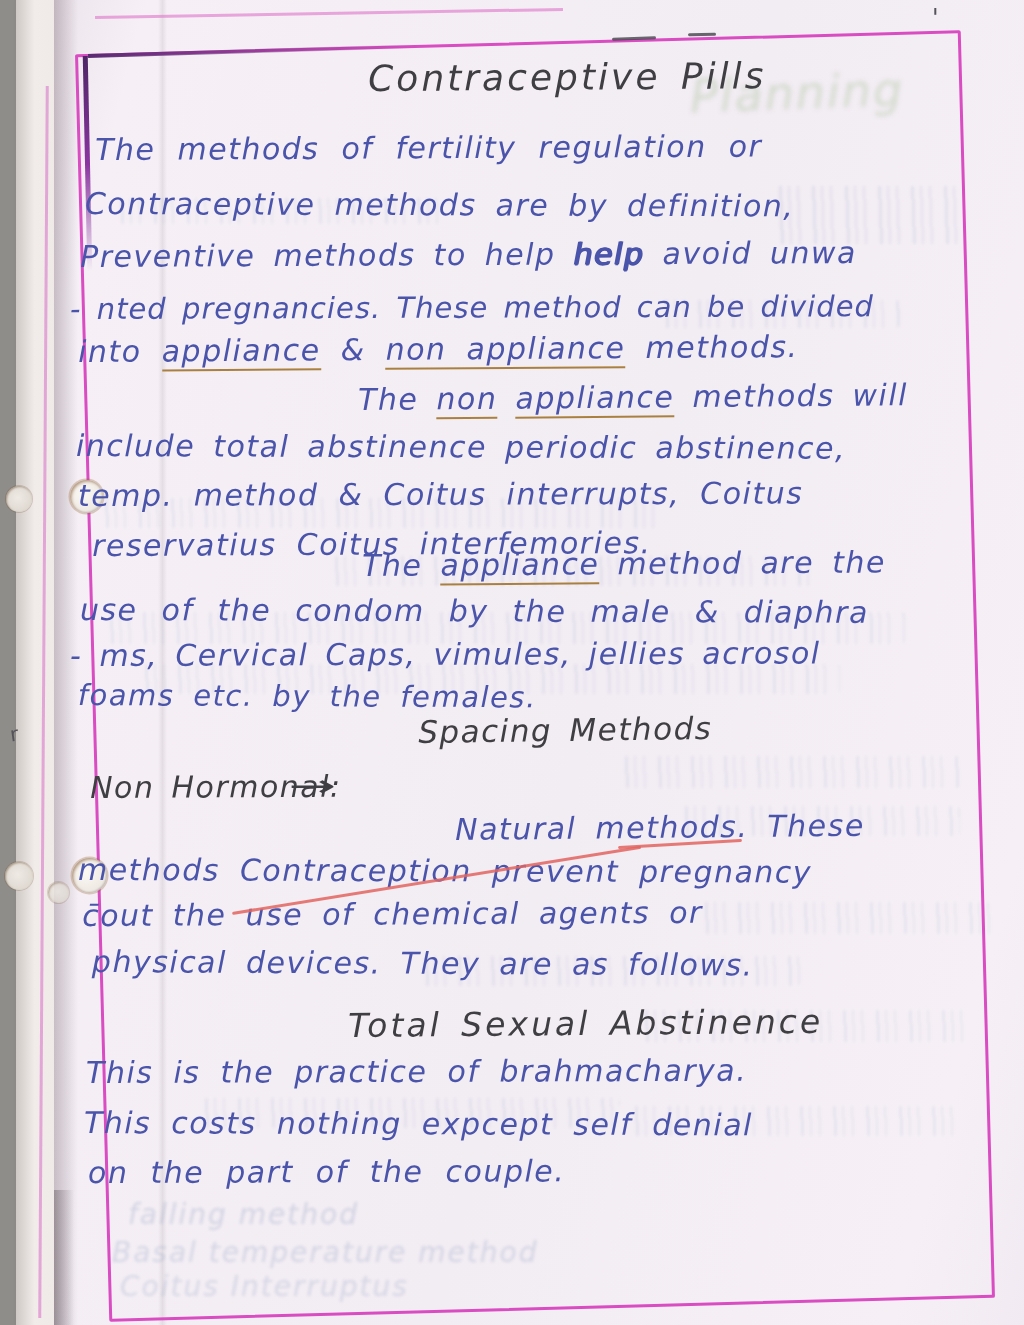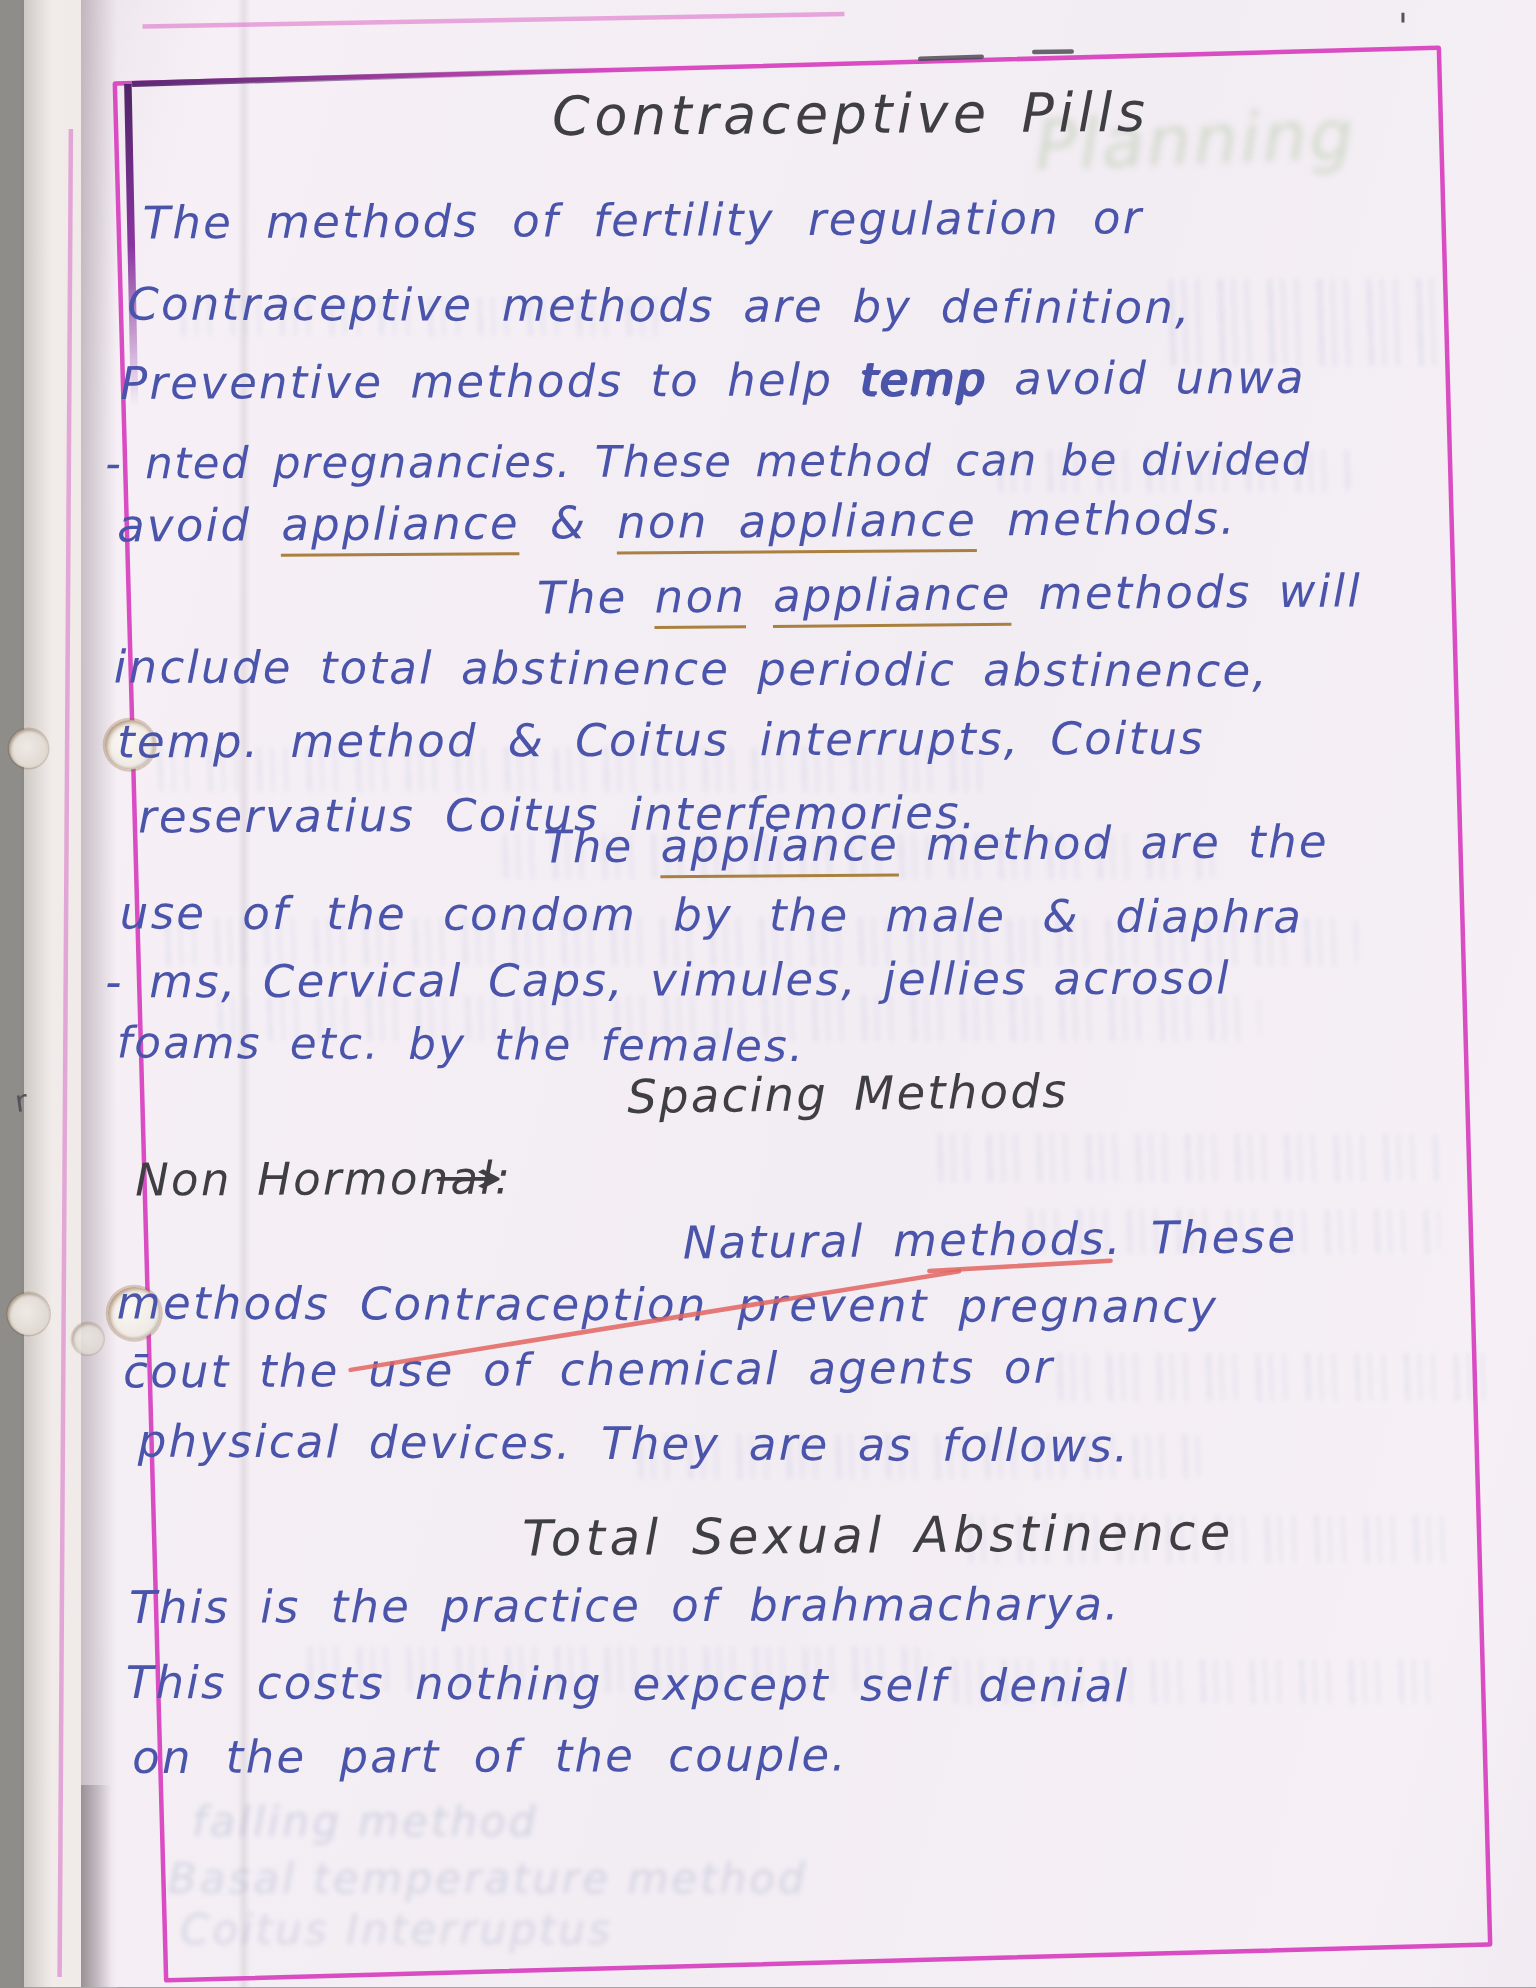--- a/index.html
+++ b/index.html
@@ -137,23 +137,23 @@
 <div class="abs hole" style="left:70px;top:480px;width:33px;height:33px;"></div>
 <div class="abs hole" style="left:72px;top:858px;width:35px;height:35px;"></div>
 <div class="abs hole dim" style="left:6px;top:486px;width:26px;height:26px;"></div>
 <div class="abs hole dim" style="left:5px;top:862px;width:28px;height:28px;"></div>
 <div class="abs hole dim" style="left:48px;top:882px;width:21px;height:21px;opacity:.8;"></div>
 
 <div class="line dark" style="left:368px;top:58px;font-size:36px;letter-spacing:3px;transform:rotate(-.4deg);">Contraceptive Pills</div>
 
 <div class="line" style="left:95px;top:132px;word-spacing:11px;transform:rotate(-.3deg);">The methods of fertility regulation or</div>
 <div class="line" style="left:85px;top:186px;word-spacing:8px;transform:rotate(.2deg);">Contraceptive methods are by definition,</div>
-<div class="line" style="left:80px;top:239px;word-spacing:7px;transform:rotate(-.3deg);"><span>Preventive methods to help </span><span class="overwrite">temp</span><span> avoid unwa</span></div>
+<div class="line" style="left:80px;top:239px;word-spacing:7px;transform:rotate(-.3deg);"><span>Preventive methods to help </span><span class="overwrite">help</span><span> avoid unwa</span></div>
 <div class="line" style="left:70px;top:292px;font-size:29px;letter-spacing:1px;word-spacing:5px;transform:rotate(-.2deg);">- nted pregnancies. These method can be divided</div>
-<div class="line" style="left:78px;top:334px;word-spacing:9px;transform:rotate(-.4deg);"><span>avoid </span><span class="ul">appliance</span><span> &amp; </span><span class="ul">non appliance</span><span> methods.</span></div>
+<div class="line" style="left:78px;top:334px;word-spacing:9px;transform:rotate(-.4deg);"><span>into </span><span class="ul">appliance</span><span> &amp; </span><span class="ul">non appliance</span><span> methods.</span></div>
 
 <div class="line" style="left:358px;top:382px;word-spacing:7px;transform:rotate(-.5deg);"><span>The </span><span class="ul">non</span><span> </span><span class="ul">appliance</span><span> methods will</span></div>
 <div class="line" style="left:76px;top:428px;word-spacing:7px;transform:rotate(.2deg);">include total abstinence periodic abstinence,</div>
 <div class="line" style="left:78px;top:478px;word-spacing:9px;transform:rotate(-.2deg);">temp. method &amp; Coitus interrupts, Coitus</div>
 <div class="line" style="left:92px;top:528px;word-spacing:9px;transform:rotate(-.3deg);">reservatius Coitus interfemories.</div>
 
 <div class="line" style="left:362px;top:548px;word-spacing:7px;transform:rotate(-.4deg);"><span>The </span><span class="ul">appliance</span><span> method are the</span></div>
 <div class="line" style="left:80px;top:592px;word-spacing:13px;transform:rotate(.2deg);">use of the condom by the male &amp; diaphra</div>
 <div class="line" style="left:70px;top:638px;word-spacing:6px;transform:rotate(-.2deg);">- ms, Cervical Caps, vimules, jellies acrosol</div>
 <div class="line" style="left:78px;top:678px;font-size:29px;word-spacing:8px;transform:rotate(.3deg);">foams etc. by the females.</div>

